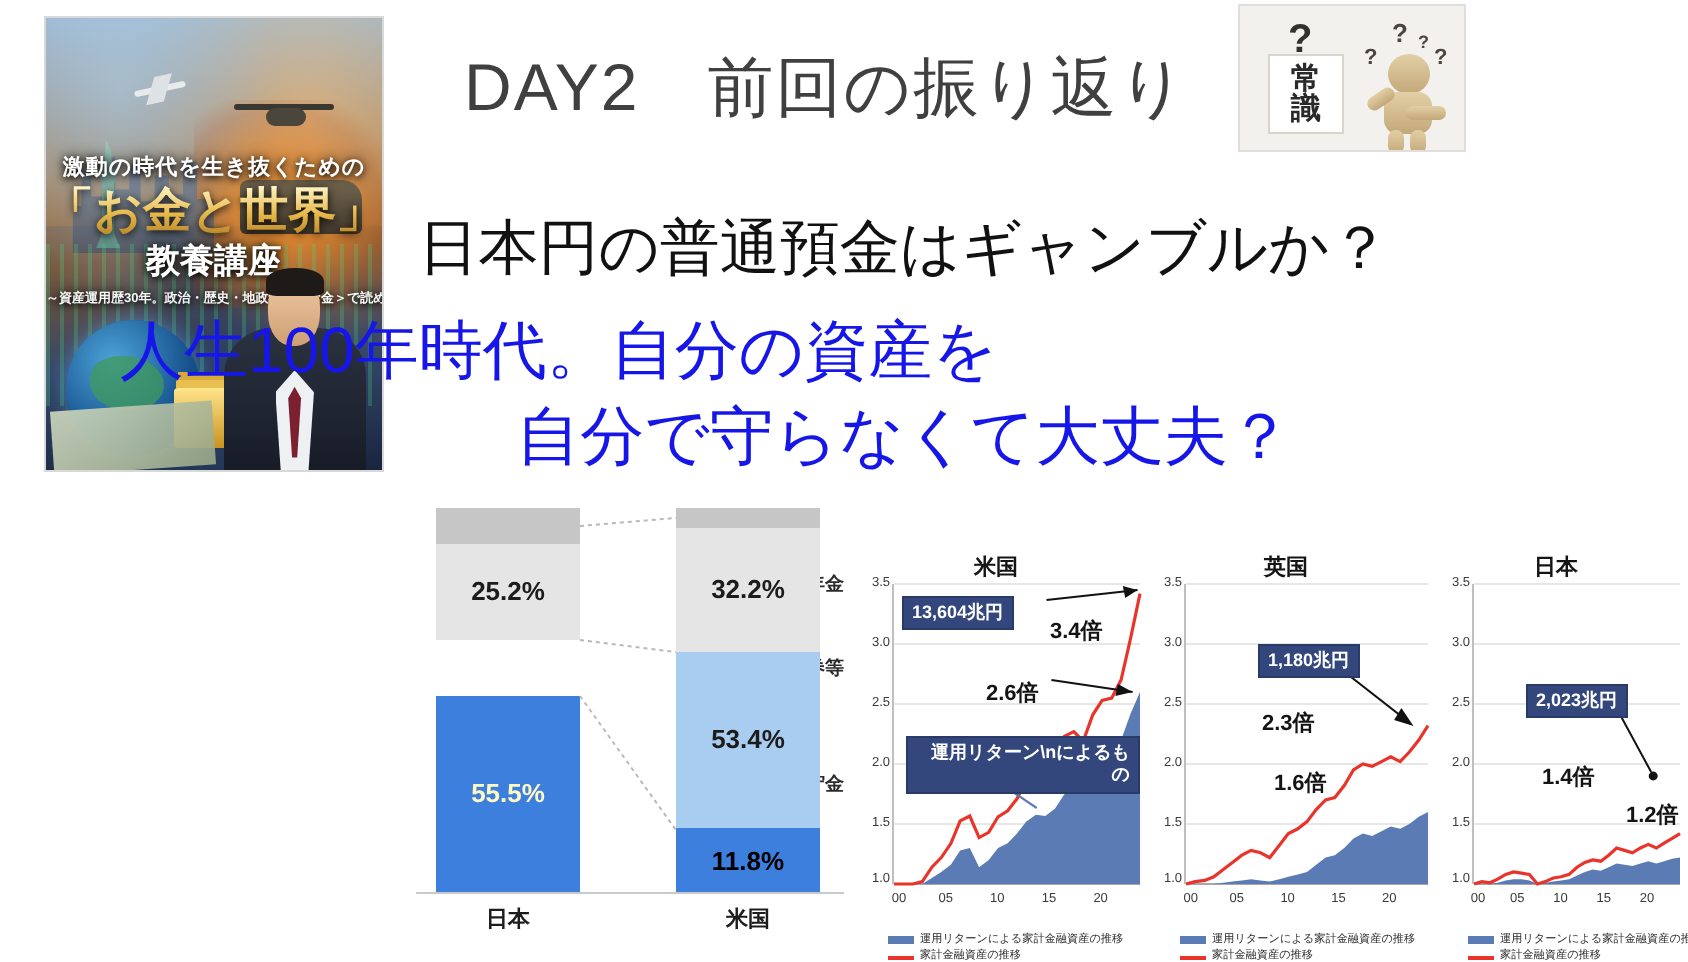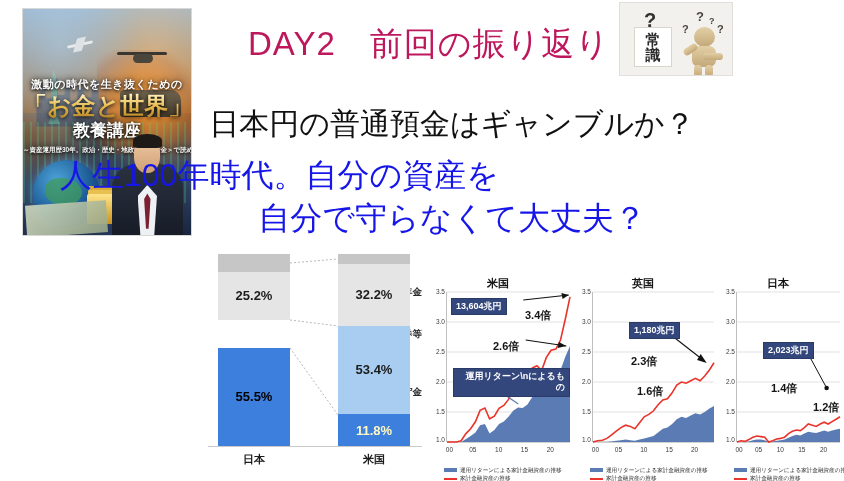--- a/index.html
+++ b/index.html
@@ -58,21 +58,21 @@
   .bc-man-shirt{position:absolute;left:38%;bottom:0;width:24%;height:48%;background:#eef1f4;
     clip-path:polygon(50% 0,100% 22%,86% 100%,14% 100%,0 22%);}
   .bc-man-tie{position:absolute;left:46%;bottom:6%;width:8%;height:34%;background:#7b2030;
     clip-path:polygon(50% 0,100% 16%,70% 100%,30% 100%,0 16%);}
   .bc-man-head{position:absolute;left:34%;bottom:60%;width:32%;height:34%;border-radius:46%;
     background:linear-gradient(180deg,#f0cba6,#cf9f74);}
   .bc-man-hair{position:absolute;left:32%;bottom:84%;width:36%;height:13%;
     background:#1d1a18;border-radius:48% 48% 18% 18%;}
 
   
-  #day-title{position:absolute;left:248px;top:22px;font-size:33px;color:#be185d;
+  #day-title{position:absolute;left:232px;top:22px;font-size:33px;color:#404040;
     letter-spacing:1px;white-space:nowrap;}
   #q-line1{position:absolute;left:0;top:104px;width:100%;text-align:center;
     font-size:30px;color:#111111;white-space:nowrap;padding-left:60px;box-sizing:border-box;}
   #q-line2{position:absolute;left:0;top:154px;width:100%;text-align:left;
     font-size:32px;color:#1616e8;white-space:nowrap;padding-left:60px;box-sizing:border-box;}
   #q-line3{position:absolute;left:0;top:197px;width:100%;text-align:center;
     font-size:32px;color:#1616e8;white-space:nowrap;padding-left:60px;box-sizing:border-box;}
 
   
   #joshiki{position:absolute;left:619px;top:2px;width:112px;height:72px;
@@ -101,21 +101,21 @@
     white-space:nowrap;text-align:right;}
   #bar-cols{position:absolute;left:88px;top:8px;width:204px;height:192px;}
   .bar-col{position:absolute;width:72px;height:100%;}
   #col-jp{left:0;}
   #col-us{left:120px;}
   .seg{position:absolute;width:100%;display:flex;align-items:center;justify-content:center;
     font-size:13px;font-weight:bold;}
   .seg-gray{background:#c6c6c6;}
   .seg-light{background:#e5e5e5;color:#1c1c1c;}
   .seg-mid{background:#a8cdf0;color:#1c1c1c;}
-  .seg-dark{background:#3d7fdc;color:#000000;}
+  .seg-dark{background:#3d7fdc;color:#fef9c3;}
   #bar-axis{position:absolute;left:78px;top:200px;width:214px;height:1px;background:#c9c9c9;}
   .bar-xlbl{position:absolute;top:206px;width:72px;text-align:center;
     font-size:11px;font-weight:bold;color:#1c1c1c;}
   #xlbl-jp{left:88px;}
   #xlbl-us{left:208px;}
 
   
   #asset-charts{position:absolute;left:424px;top:248px;width:418px;height:233px;}
   #ac-header{position:absolute;left:98px;top:2px;width:196px;height:19px;background:#33477c;
     color:#fff;font-size:10.5px;font-weight:bold;display:flex;align-items:center;
@@ -201,21 +201,21 @@
   <div id="bar-cols">
     <div class="bar-col" id="col-jp">
       <div class="seg seg-gray" style="top:0;height:9.2%;"></div>
       <div class="seg seg-light" style="top:9.2%;height:25.2%;">25.2%</div>
       <div class="seg seg-dark" style="top:48.9%;height:51.1%;">55.5%</div>
     </div>
     <div class="bar-col" id="col-us">
       <div class="seg seg-gray" style="top:0;height:5.2%;"></div>
       <div class="seg seg-light" style="top:5.2%;height:32.2%;">32.2%</div>
       <div class="seg seg-mid" style="top:37.4%;height:46.0%;">53.4%</div>
-      <div class="seg seg-dark" style="top:83.4%;height:16.6%;color:#fef9c3">11.8%</div>
+      <div class="seg seg-dark" style="top:83.4%;height:16.6%;color:#000000">11.8%</div>
     </div>
 
     <svg style="position:absolute;left:72px;top:0;width:48px;height:100%;overflow:visible">
       <line x1="0" y1="9" x2="48" y2="5" stroke="#b9b9b9" stroke-width="1" stroke-dasharray="2 2"></line>
       <line x1="0" y1="66" x2="48" y2="72" stroke="#b9b9b9" stroke-width="1" stroke-dasharray="2 2"></line>
       <line x1="0" y1="94" x2="48" y2="161" stroke="#b9b9b9" stroke-width="1" stroke-dasharray="2 2"></line>
     </svg>
   </div>
 
   <div id="bar-axis"></div>

